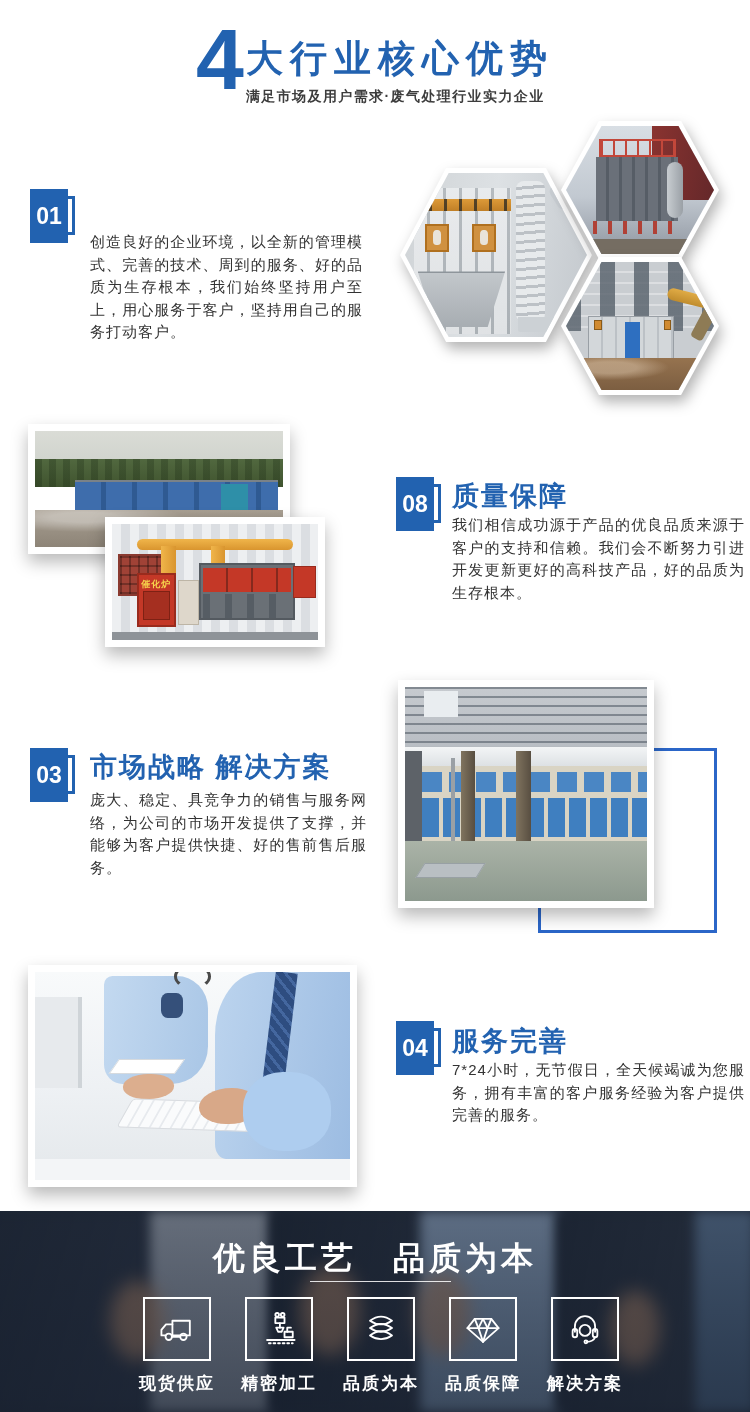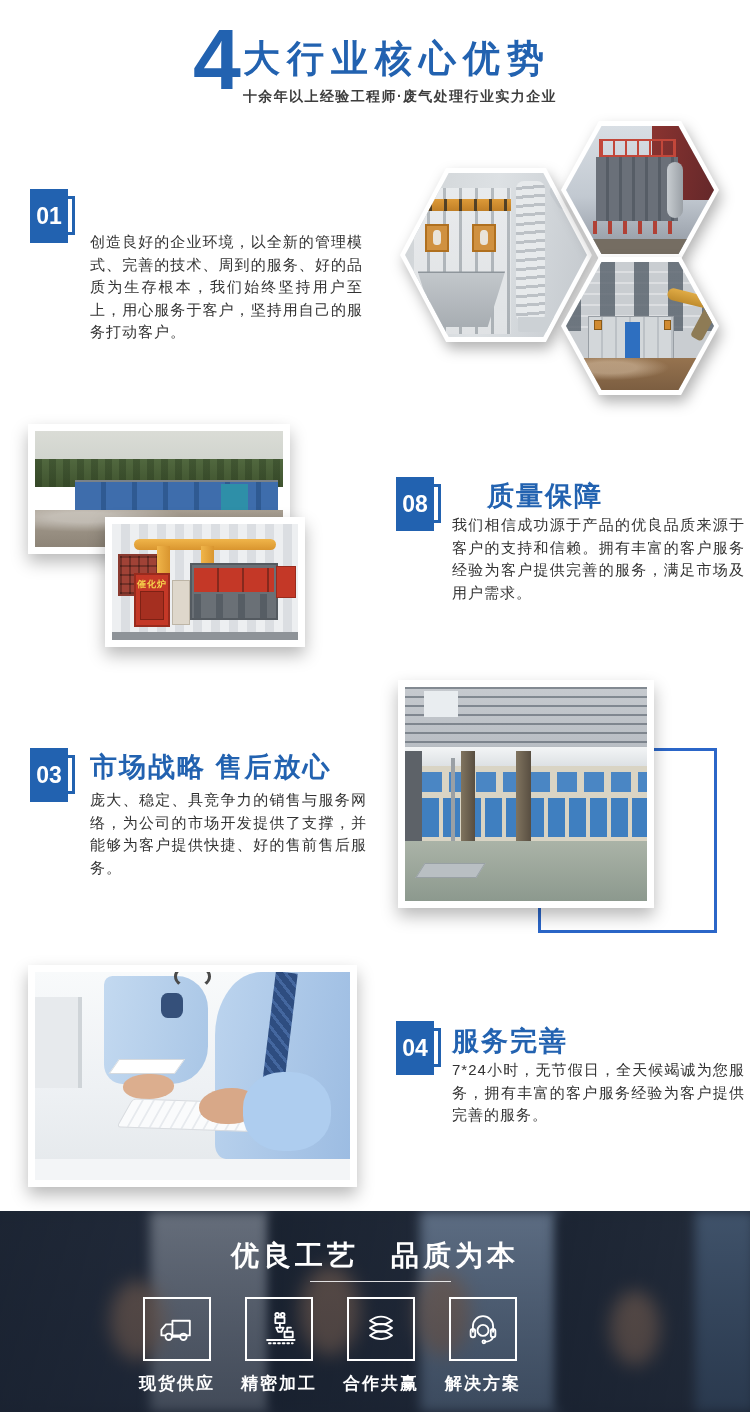--- a/index.html
+++ b/index.html
@@ -25,21 +25,21 @@
   .nb-fill{position:absolute;left:0;bottom:0;width:38px;height:54px;background:var(--blue);color:#fff;
            display:flex;align-items:center;justify-content:center;font-size:23px;font-weight:bold;}
   .badge-1{left:30px;top:196px;}
   .badge-2{left:396px;top:484px;}
   .badge-3{left:30px;top:755px;}
   .badge-4{left:396px;top:1028px;}
 
   
   .adv-title{position:absolute;font-size:27px;font-weight:bold;color:var(--blue);letter-spacing:2px;white-space:nowrap;}
   .title-1{left:90px;top:190px;}
-  .title-2{left:452px;top:478px;margin-left:35px;}
+  .title-2{left:452px;top:478px;}
   .title-3{left:90px;top:749px;}
   .title-4{left:452px;top:1023px;}
   .adv-body{position:absolute;font-size:15px;line-height:22.5px;color:var(--body);letter-spacing:1px;text-align:justify;}
   .body-1{left:90px;top:231px;width:273px;}
   .body-2{left:452px;top:514px;width:293px;}
   .body-3{left:90px;top:789px;width:277px;}
   .body-4{left:452px;top:1059px;width:293px;}
 
   
   .hex{clip-path:polygon(24% 0,76% 0,100% 50%,76% 100%,24% 100%,0 50%);}
@@ -91,21 +91,21 @@
   .hc-door{left:40%;top:47%;width:10%;height:28%;background:#2e6fc0;}
   .hc-mark1,.hc-mark2{top:45%;width:5%;height:8%;background:#d08a30;border:1px solid #8a5a18;}
   .hc-mark1{left:19%;} .hc-mark2{left:66%;}
   .hc-dirt{left:0;bottom:0;width:100%;height:25%;
       background:radial-gradient(ellipse at 30% 30%,rgba(230,210,185,.45) 0 18%,transparent 40%),linear-gradient(#96734f,#7c5e41);}
 
   
   .photo{position:absolute;background:#fff;padding:7px;box-shadow:0 8px 16px rgba(0,0,0,.28);}
   .pc{position:relative;width:100%;height:100%;overflow:hidden;}
   .photo-a{left:28px;top:424px;width:262px;height:130px;}
-  .photo-b{left:105px;top:517px;width:200px;height:130px;z-index:2;}
+  .photo-b{left:105px;top:517px;width:220px;height:130px;z-index:2;}
   .photo-c{left:398px;top:680px;width:256px;height:228px;z-index:1;}
   .photo-d{left:28px;top:965px;width:329px;height:222px;}
   .blue-rect{position:absolute;left:538px;top:748px;width:179px;height:185px;border:3px solid var(--blue2);z-index:0;}
 
   
   .pa-sky{left:0;top:0;width:100%;height:36%;background:linear-gradient(#dadcd6,#cdd1ca);}
   .pa-trees{left:0;top:24%;width:100%;height:24%;
       background:repeating-linear-gradient(90deg,rgba(20,35,15,.25) 0 7px,transparent 7px 14px),linear-gradient(#51683f,#40542f);}
   .pa-mach{left:16%;top:42%;width:82%;height:28%;border-top:2px solid #7a8288;
       background:repeating-linear-gradient(90deg,#3e6dac 0 26px,#2f5a92 26px 31px);}
@@ -176,38 +176,38 @@
   .bf3{left:270px;top:0;width:150px;height:100%;background:linear-gradient(100deg,#1f2835,#2a3342);}
   .bf4{left:420px;top:0;width:140px;height:100%;background:linear-gradient(180deg,#8ba0ba,#6f86a0);}
   .bf5{left:555px;top:0;width:150px;height:100%;background:linear-gradient(100deg,#232c3a,#2e3745);}
   .bf6{left:695px;top:0;width:60px;height:100%;background:linear-gradient(180deg,#5d7693,#48607c);}
   .band-blob{position:absolute;filter:blur(9px);border-radius:50%;background:#a98266;opacity:.75;}
   .bb1{left:110px;top:70px;width:55px;height:80px;}
   .bb2{left:300px;top:55px;width:60px;height:90px;}
   .bb3{left:415px;top:60px;width:55px;height:85px;}
   .bb4{left:610px;top:80px;width:50px;height:75px;}
   .band-overlay{position:absolute;inset:0;background:linear-gradient(rgba(17,25,40,.38),rgba(17,25,40,.55));}
-  .band-title{position:absolute;left:0;top:26px;width:100%;text-align:center;color:#fff;font-size:28px;font-weight:bold;letter-spacing:4px;}
+  .band-title{position:absolute;left:0;top:26px;width:100%;text-align:center;color:#fff;font-size:32px;font-weight:bold;letter-spacing:4px;}
   .band-divider{position:absolute;left:310px;top:70px;width:141px;height:0;border-top:1px solid rgba(255,255,255,.85);}
   .band-features{position:absolute;left:143px;top:86px;display:flex;gap:34px;}
   .feat{display:flex;flex-direction:column;align-items:center;width:68px;}
   .feat-box{width:68px;height:64px;border:2px solid #fff;display:flex;align-items:center;justify-content:center;}
   .feat-box svg{display:block;}
   .feat-label{margin-top:11px;color:#fff;font-size:17px;font-weight:bold;letter-spacing:2px;white-space:nowrap;}
 </style>
 </head>
 <body>
 
 <div class="page">
 
   <header class="header">
     <div class="header-grid">
       <div class="big-num">4</div>
       <h1 class="header-title">大行业核心优势</h1>
-      <div class="header-sub">十余年以上经验工程师·废气处理行业实力企业</div>
+      <div class="header-sub">满足市场及用户需求·废气处理行业实力企业</div>
     </div>
   </header>
 
   <div class="num-badge badge-1">
     <span class="nb-outline"></span>
     <span class="nb-fill">01</span>
   </div>
   <p class="adv-body body-1">创造良好的企业环境，以全新的管理模式、完善的技术、周到的服务、好的品质为生存根本，我们始终坚持用户至上，用心服务于客户，坚持用自己的服务打动客户。</p>
 
   <div class="hex-wrap hex-a">
@@ -281,27 +281,27 @@
       <div class="layer pb-rightpanel"></div>
       <div class="layer pb-base"></div>
     </div>
   </figure>
 
   <div class="num-badge badge-2">
     <span class="nb-outline"></span>
     <span class="nb-fill">08</span>
   </div>
   <h2 class="adv-title title-2">质量保障</h2>
-  <p class="adv-body body-2">我们相信成功源于产品的优良品质来源于客户的支持和信赖。拥有丰富的客户服务经验为客户提供完善的服务，满足市场及用户需求。</p>
+  <p class="adv-body body-2">我们相信成功源于产品的优良品质来源于客户的支持和信赖。我们会不断努力引进开发更新更好的高科技产品，好的品质为生存根本。</p>
 
   <div class="num-badge badge-3">
     <span class="nb-outline"></span>
     <span class="nb-fill">03</span>
   </div>
-  <h2 class="adv-title title-3">市场战略 售后放心</h2>
+  <h2 class="adv-title title-3">市场战略 解决方案</h2>
   <p class="adv-body body-3">庞大、稳定、具竞争力的销售与服务网络，为公司的市场开发提供了支撑，并能够为客户提供快捷、好的售前售后服务。</p>
 
   <div class="blue-rect"></div>
   <figure class="photo photo-c">
     <div class="pc">
       <div class="layer p3-roof"></div>
       <div class="layer p3-skylight"></div>
       <div class="layer p3-beam"></div>
       <div class="layer p3-walldark"></div>
       <div class="layer p3-cabinets">
@@ -390,23 +390,36 @@
       </div>
 
       <div class="feat">
         <div class="feat-box">
           <svg width="44" height="44" viewBox="0 0 48 48" fill="none" stroke="#fff" stroke-width="2" stroke-linecap="round" stroke-linejoin="round">
             <path d="M12 15 q12 -9 24 0 q-12 8 -24 0 z"></path>
             <path d="M12 23 q12 -9 24 0 q-12 8 -24 0 z"></path>
             <path d="M12 31 q12 -9 24 0 q-12 8 -24 0 z"></path>
           </svg>
         </div>
-        <div class="feat-label">合作共赢</div>
-      </div>
-
+        <div class="feat-label">品质为本</div>
+      </div>
+
+      <div class="feat">
+        <div class="feat-box">
+          <svg width="44" height="44" viewBox="0 0 48 48" fill="none" stroke="#fff" stroke-width="2" stroke-linecap="round" stroke-linejoin="round">
+            <path d="M15 13 h18 l8 10 -17 15 -17 -15 z"></path>
+            <path d="M7 23 h34"></path>
+            <path d="M15 13 l4 10 5 15"></path>
+            <path d="M33 13 l-4 10 -5 15"></path>
+            <path d="M24 13 l-5 10"></path>
+            <path d="M24 13 l5 10"></path>
+          </svg>
+        </div>
+        <div class="feat-label">品质保障</div>
+      </div>
 
       <div class="feat">
         <div class="feat-box">
           <svg width="44" height="44" viewBox="0 0 48 48" fill="none" stroke="#fff" stroke-width="2" stroke-linecap="round" stroke-linejoin="round">
             <path d="M13 27 v-6 a11 11 0 0 1 22 0 v6"></path>
             <rect x="10.5" y="24" width="5" height="9" rx="2.5"></rect>
             <rect x="32.5" y="24" width="5" height="9" rx="2.5"></rect>
             <circle cx="24" cy="25.5" r="6"></circle>
             <path d="M35 33 q-2 5 -9 5"></path>
             <circle cx="25" cy="38" r="1.6"></circle>

